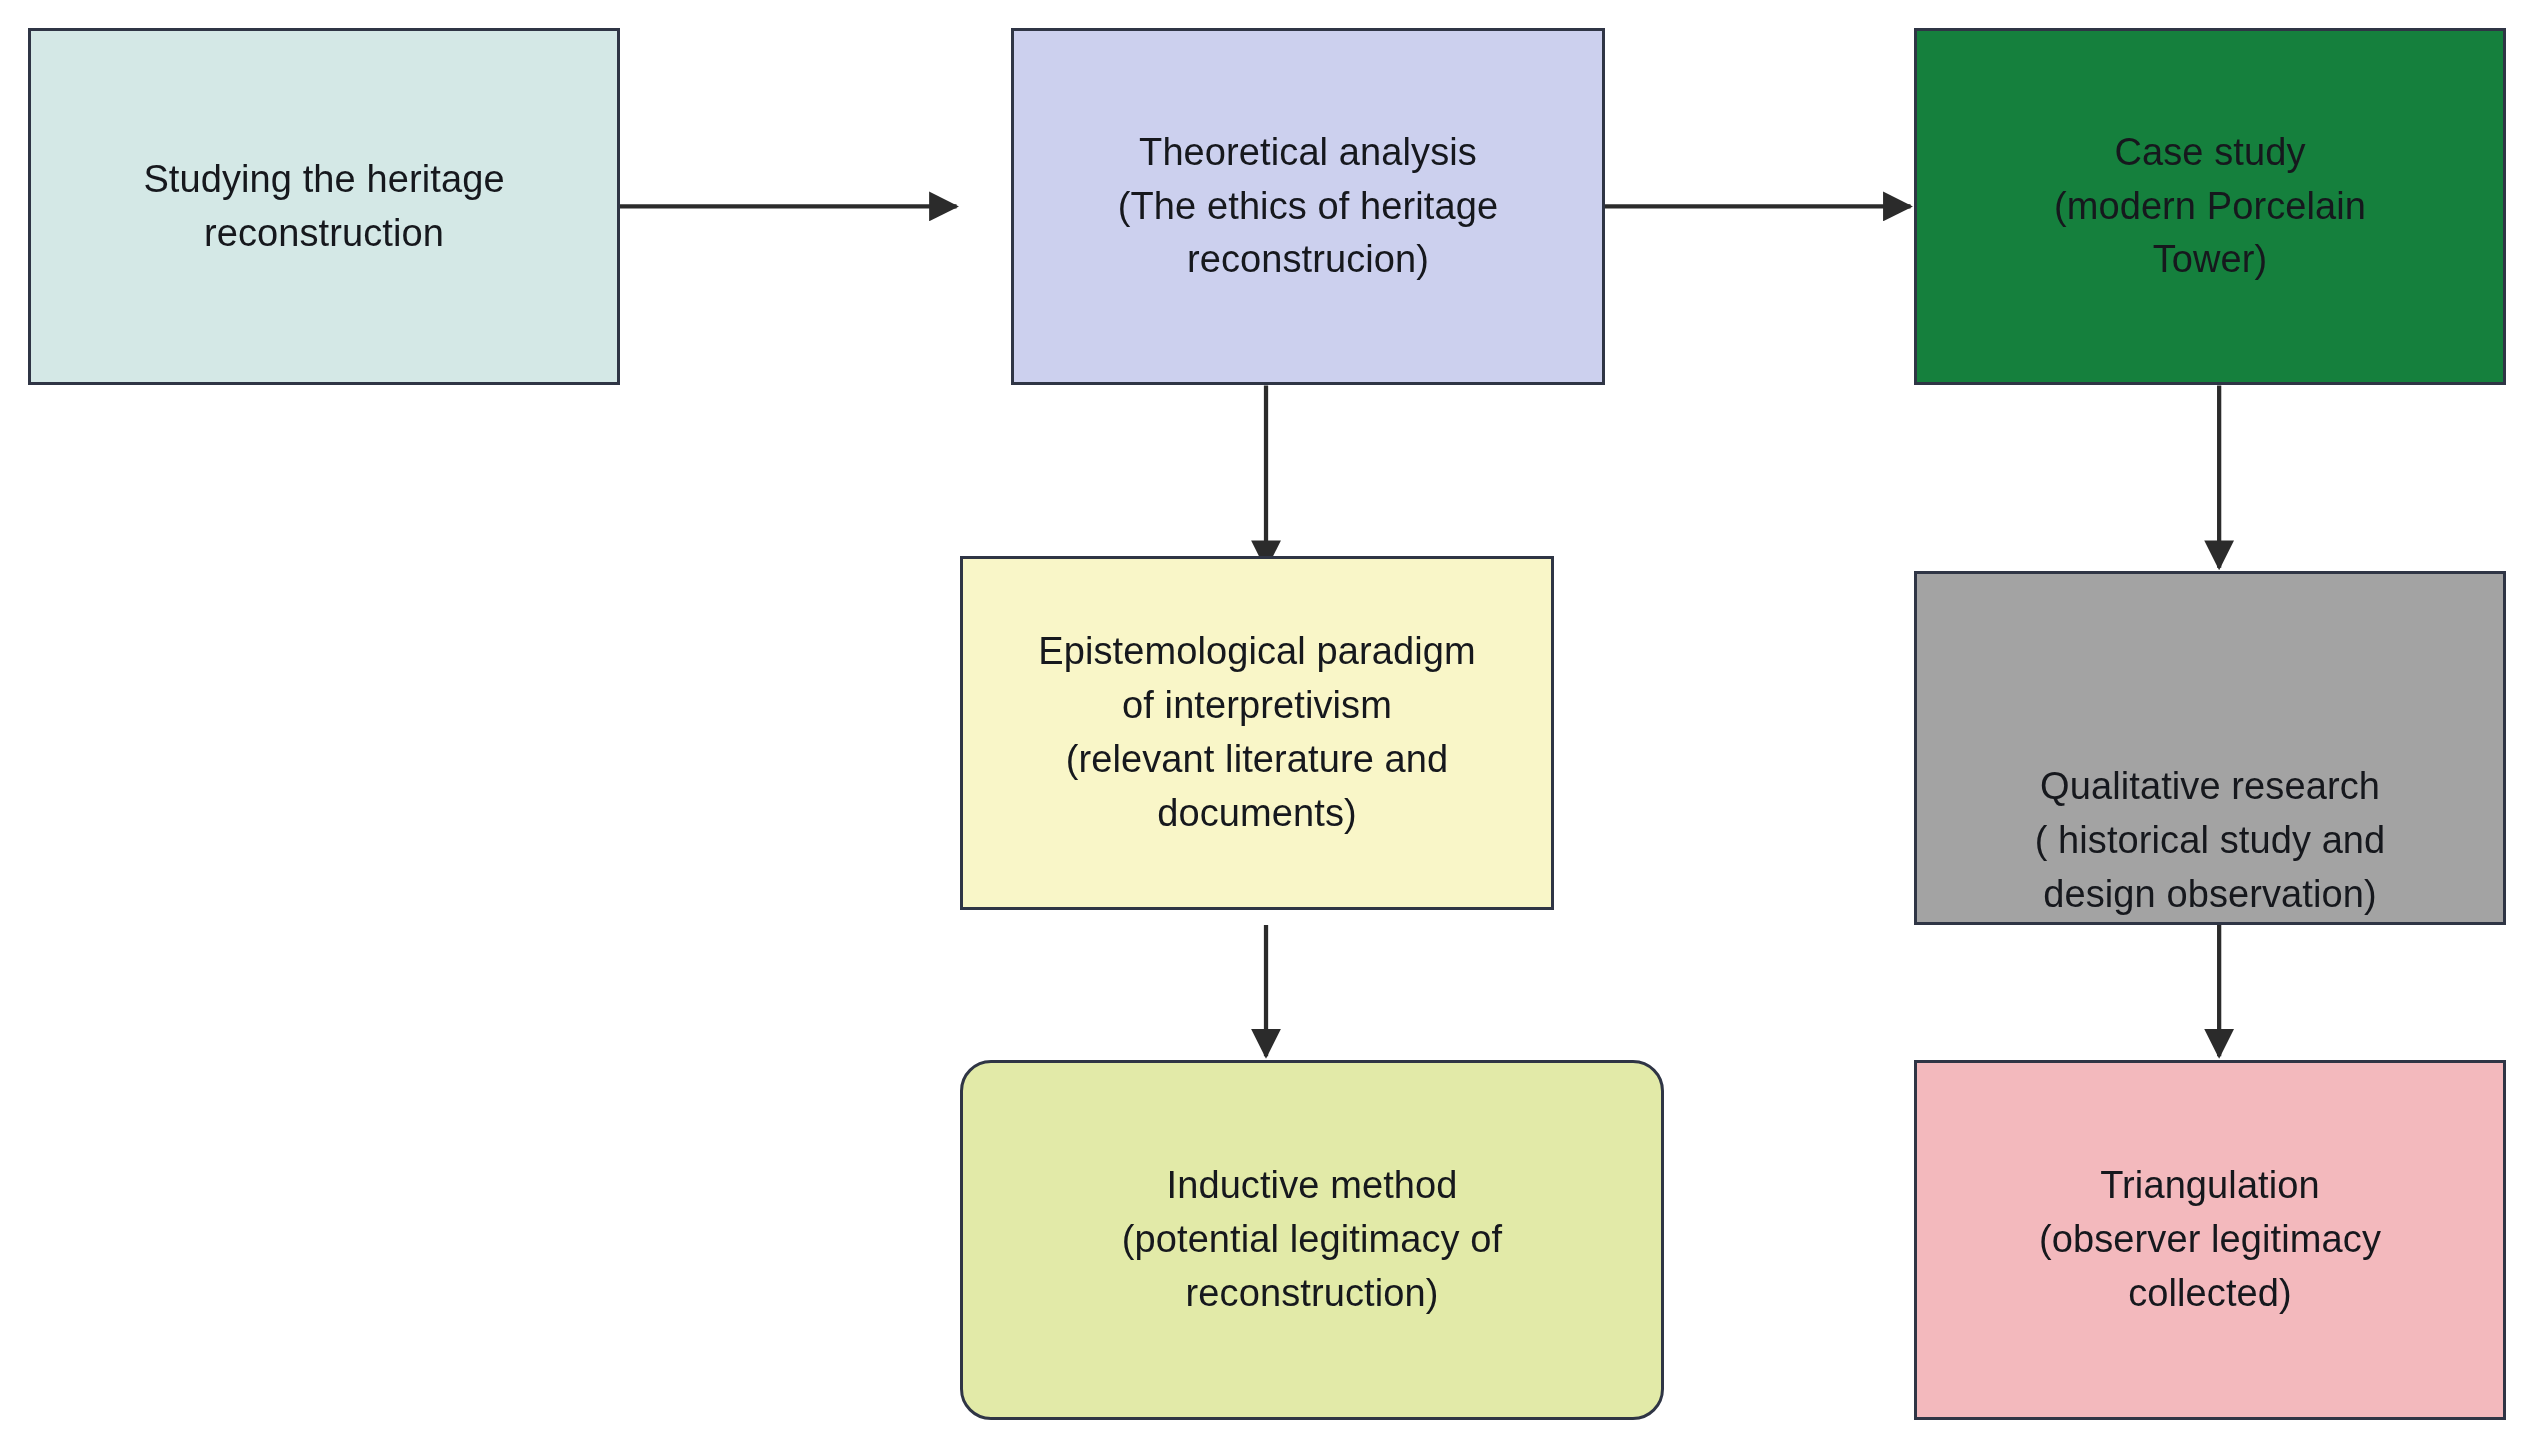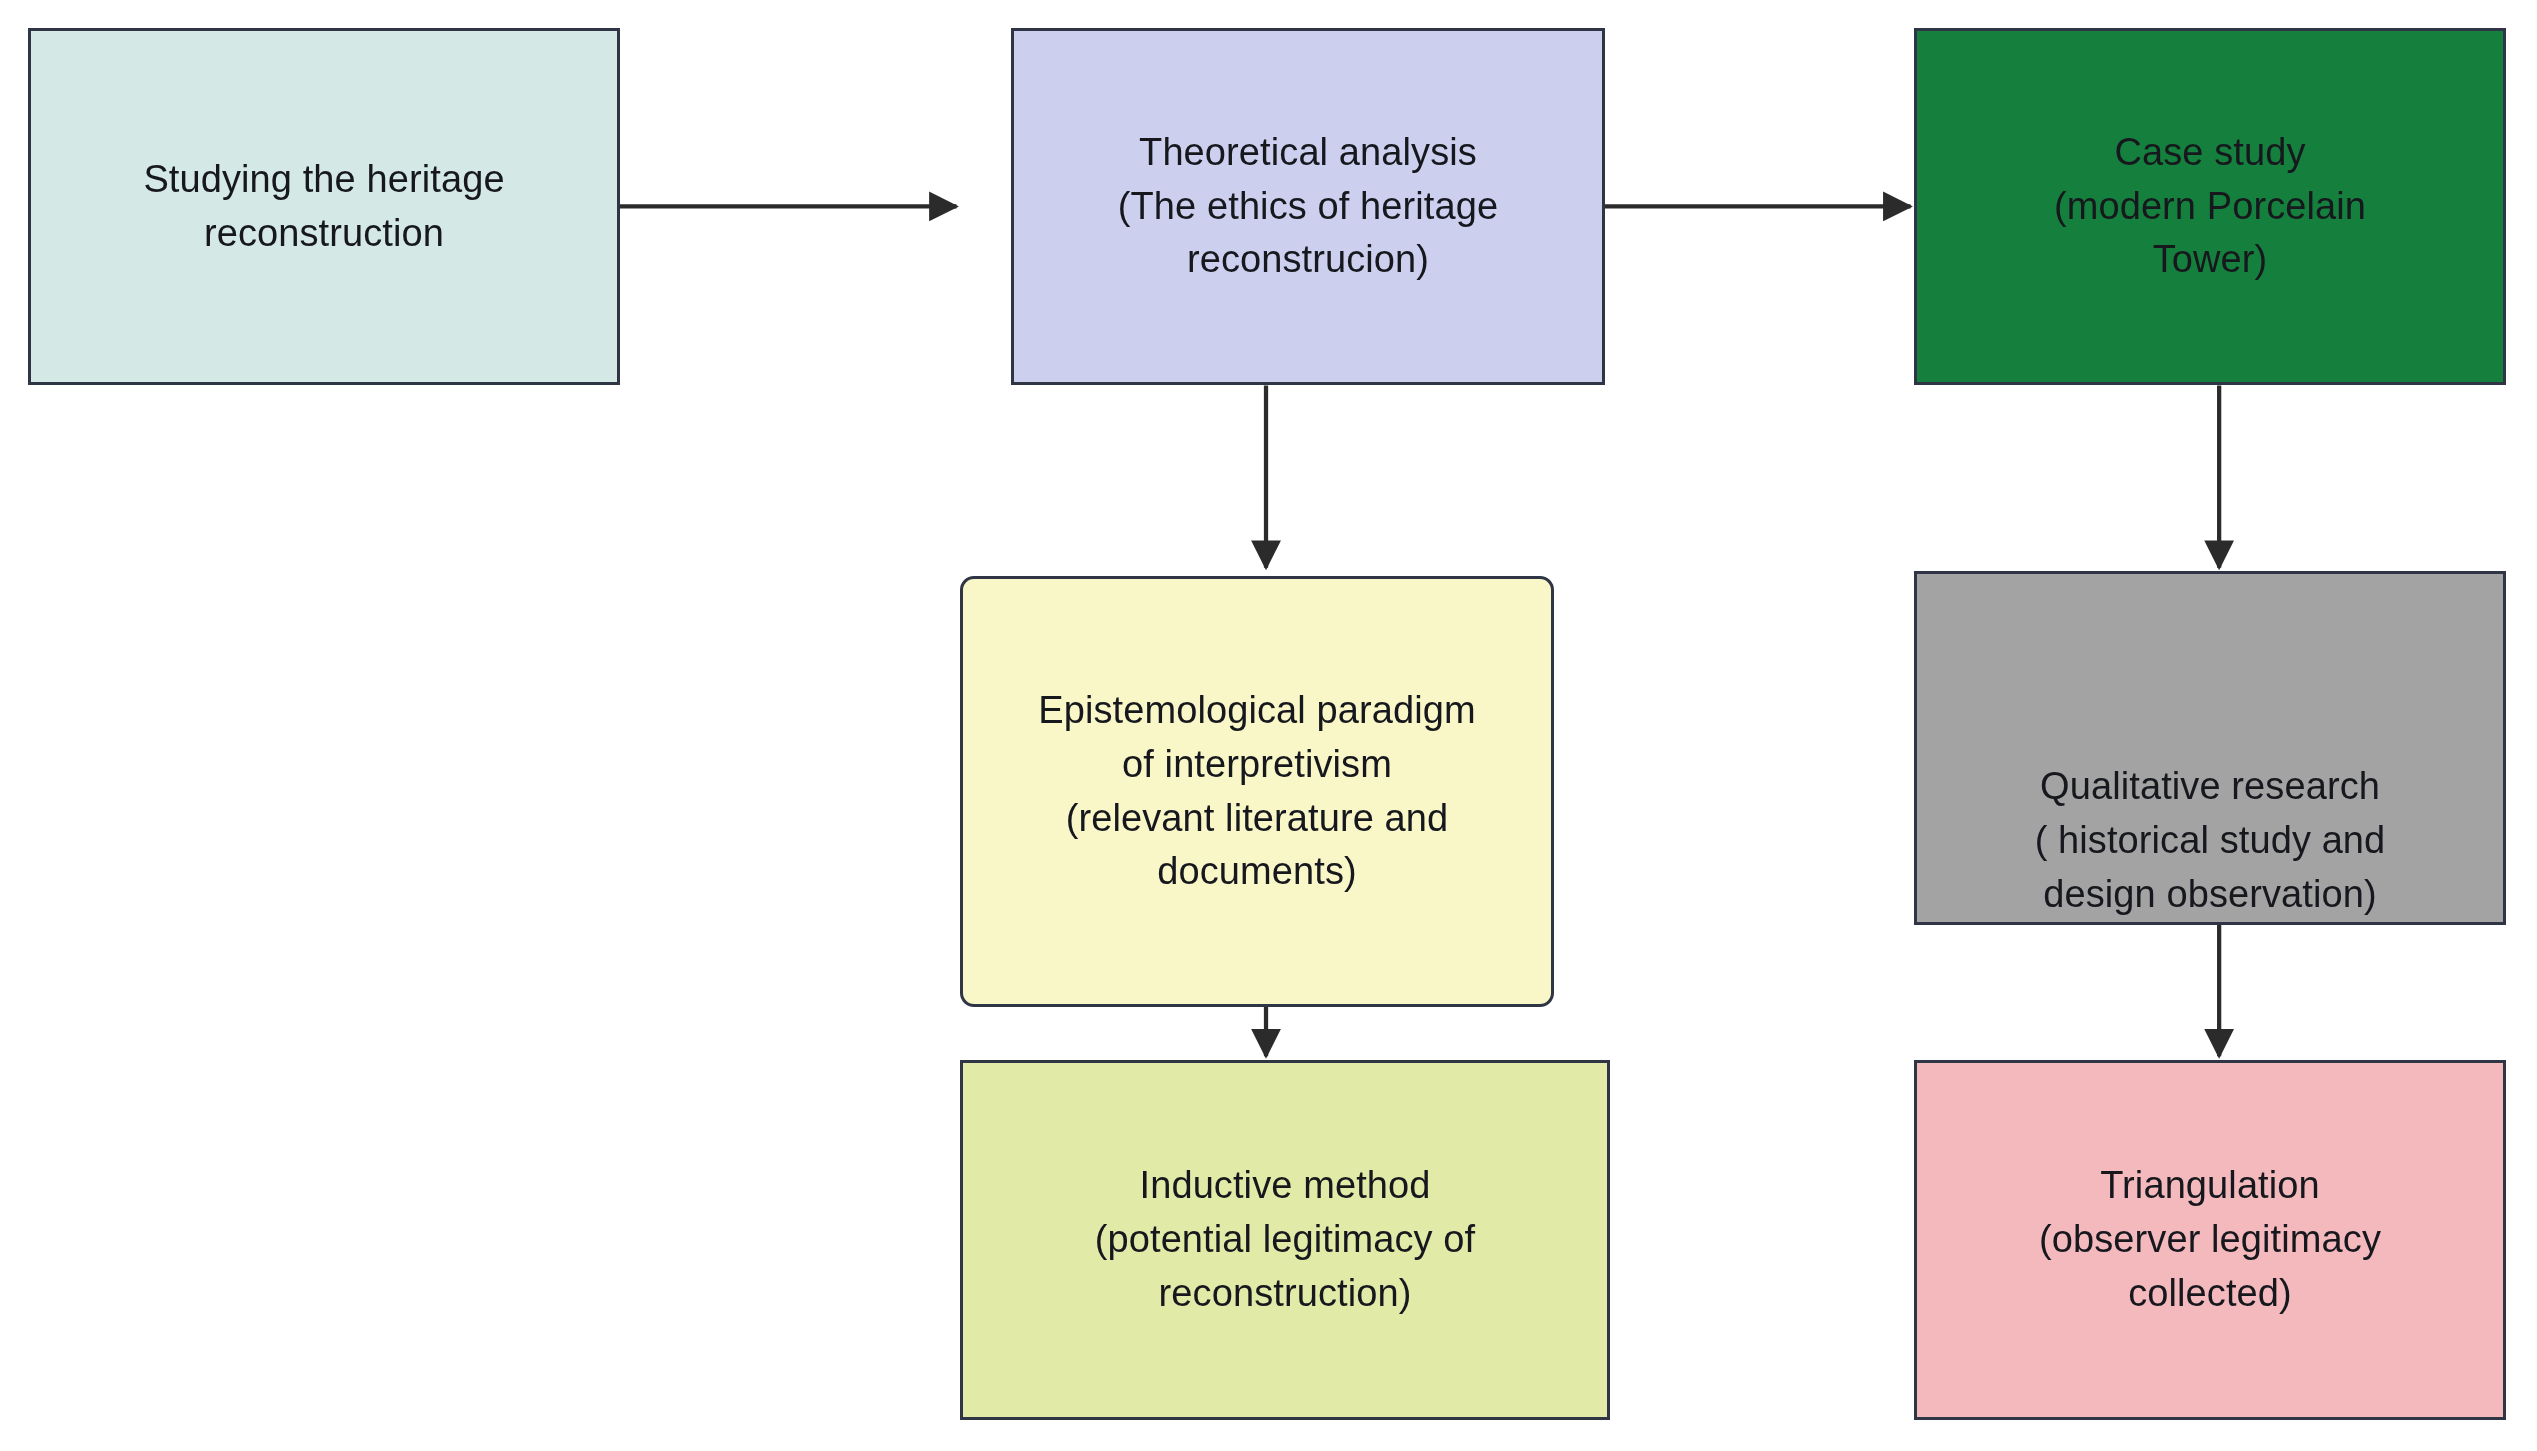--- a/index.html
+++ b/index.html
@@ -83,34 +83,34 @@
 (The ethics of heritage
 reconstrucion)</span>
   </div>
 
   <div class="node" style="left:1914px; top:28px; width:592px; height:357px; background:#15803d;">
     <span class="node-label">Case study
 (modern Porcelain
 Tower)</span>
   </div>
 
-  <div class="node" style="left:960px; top:576px; width:594px; height:431px; background:#f9f6c8;border-radius:14px;">
+  <div class="node" style="left:960px; top:556px; width:594px; height:354px; background:#f9f6c8;">
     <span class="node-label">Epistemological paradigm
 of interpretivism
 (relevant literature and
 documents)</span>
   </div>
 
   <div class="node" style="left:1914px; top:571px; width:592px; height:354px; background:#a3a3a3;align-items:flex-end;">
     <span class="node-label">Qualitative research
 ( historical study and
 design observation)</span>
   </div>
 
-  <div class="node" style="left:960px; top:1060px; width:650px; height:360px; background:#e2eaa8;">
+  <div class="node" style="left:960px; top:1060px; width:704px; height:360px; background:#e2eaa8;border-radius:31px;">
     <span class="node-label">Inductive  method
 (potential legitimacy of
 reconstruction)</span>
   </div>
 
   <div class="node" style="left:1914px; top:1060px; width:592px; height:360px; background:#f3b9bd;">
     <span class="node-label">Triangulation
 (observer legitimacy
 collected)</span>
   </div>

